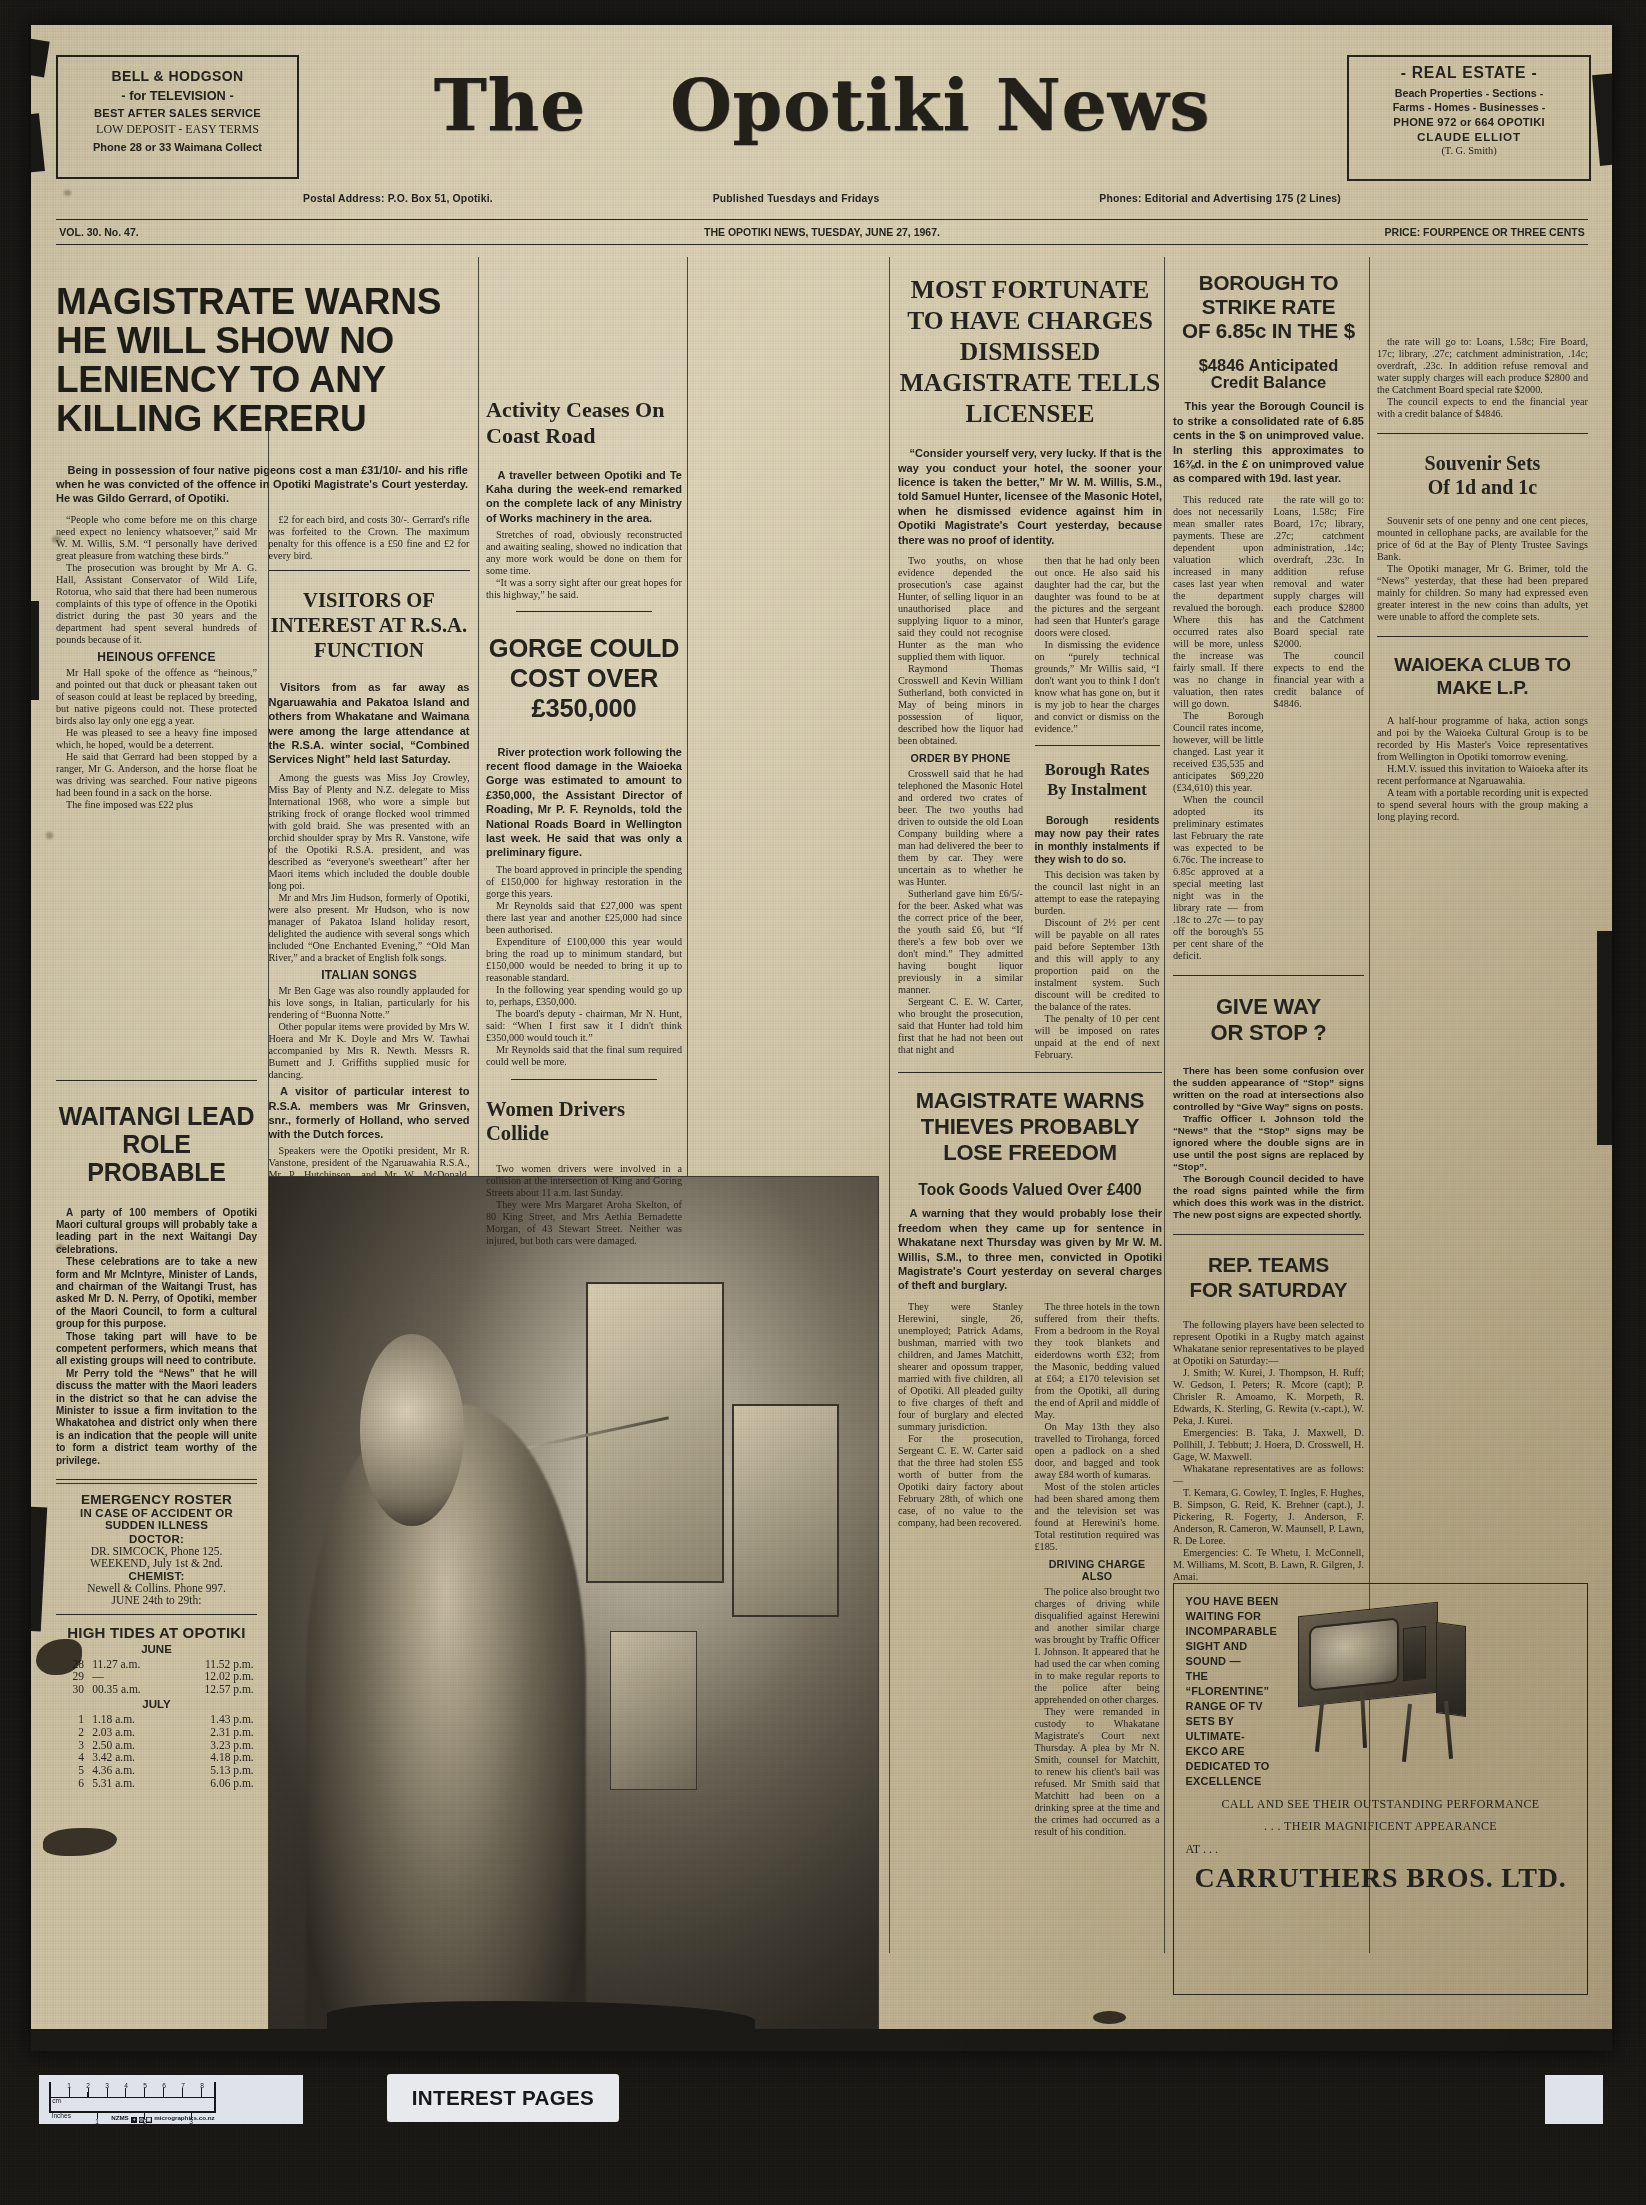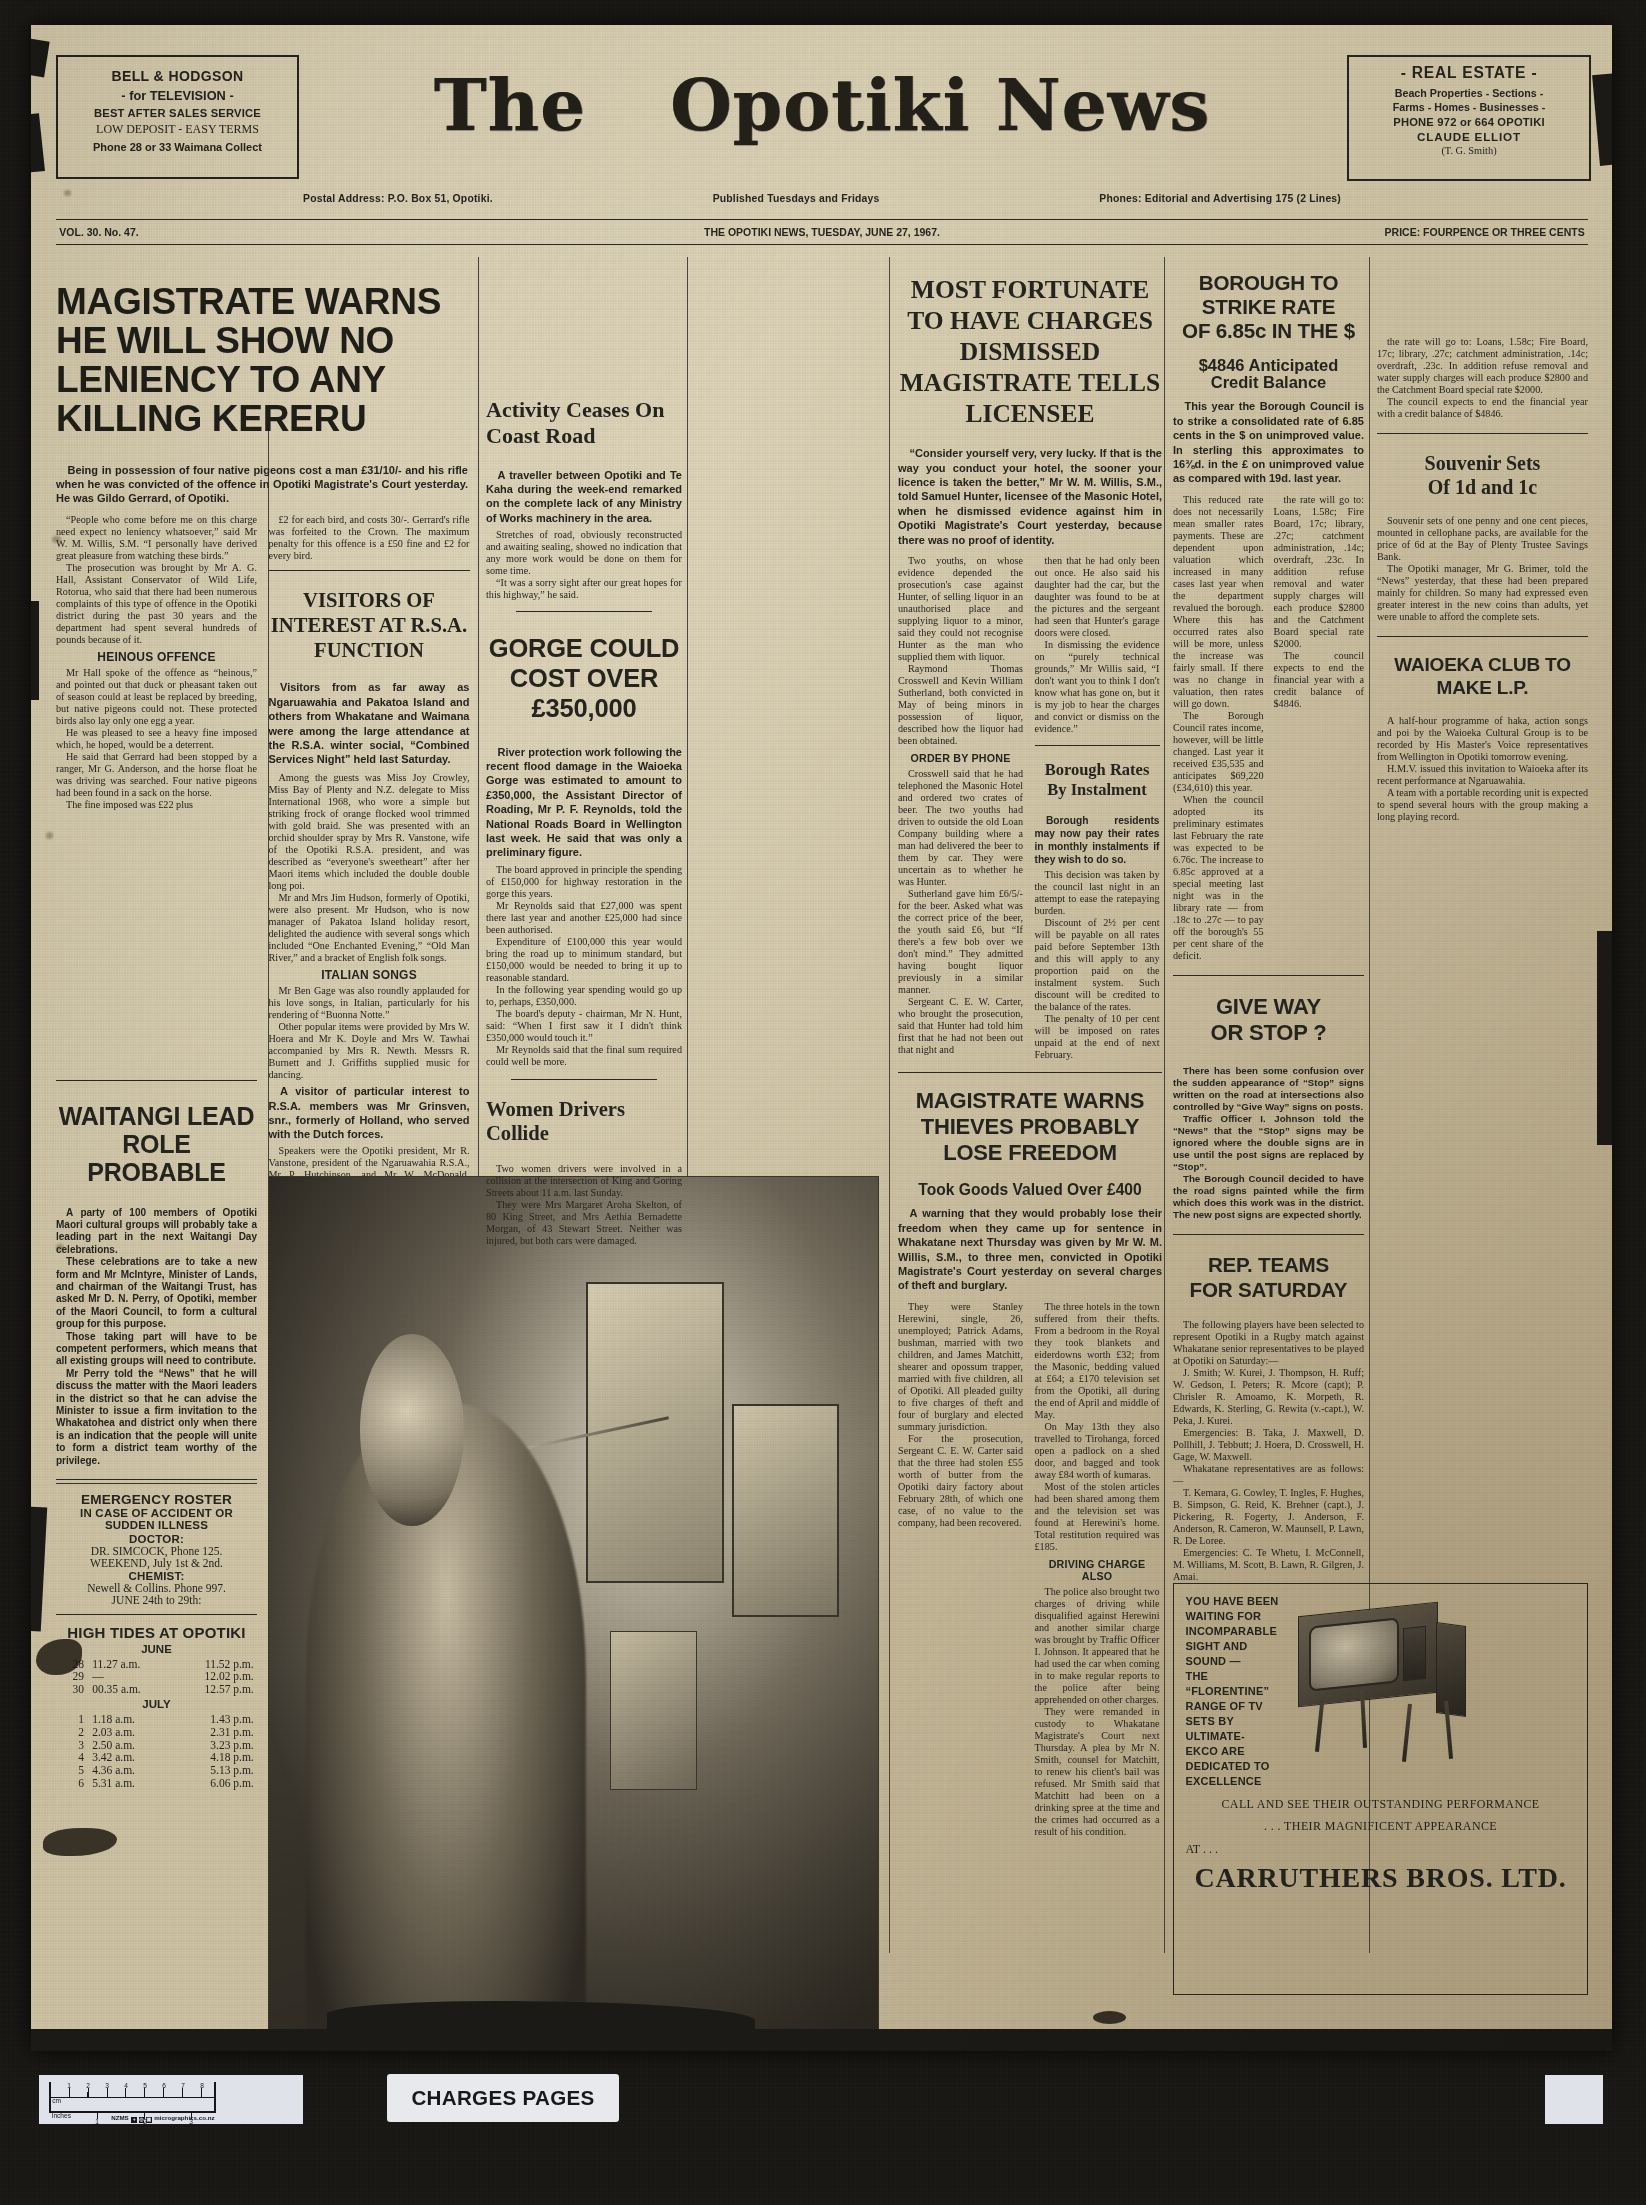--- a/index.html
+++ b/index.html
@@ -659,18 +659,18 @@
       <div class="tick" style="left:105px;top:36px;width:1.2px;height:8.2px;"></div>
       <div class="lab" style="left:104px;top:43px;">2</div>
       <div class="tick" style="left:152px;top:36px;width:1.2px;height:8.2px;"></div>
       <div class="lab" style="left:150px;top:43px;">3</div>
       <div class="nzms">
         <span>NZMS</span>
         <span class="sq">+</span><span class="sq">◎</span><span class="sq">▣</span>
         <span>micrographics.co.nz</span>
       </div>
     </div>
-    <div id="damaged">CHARGES PAGES</div>
+    <div id="damaged">INTEREST PAGES</div>
     <div id="rightplate"></div>
   </div>
 
 </div>
 
 
 </body></html>

